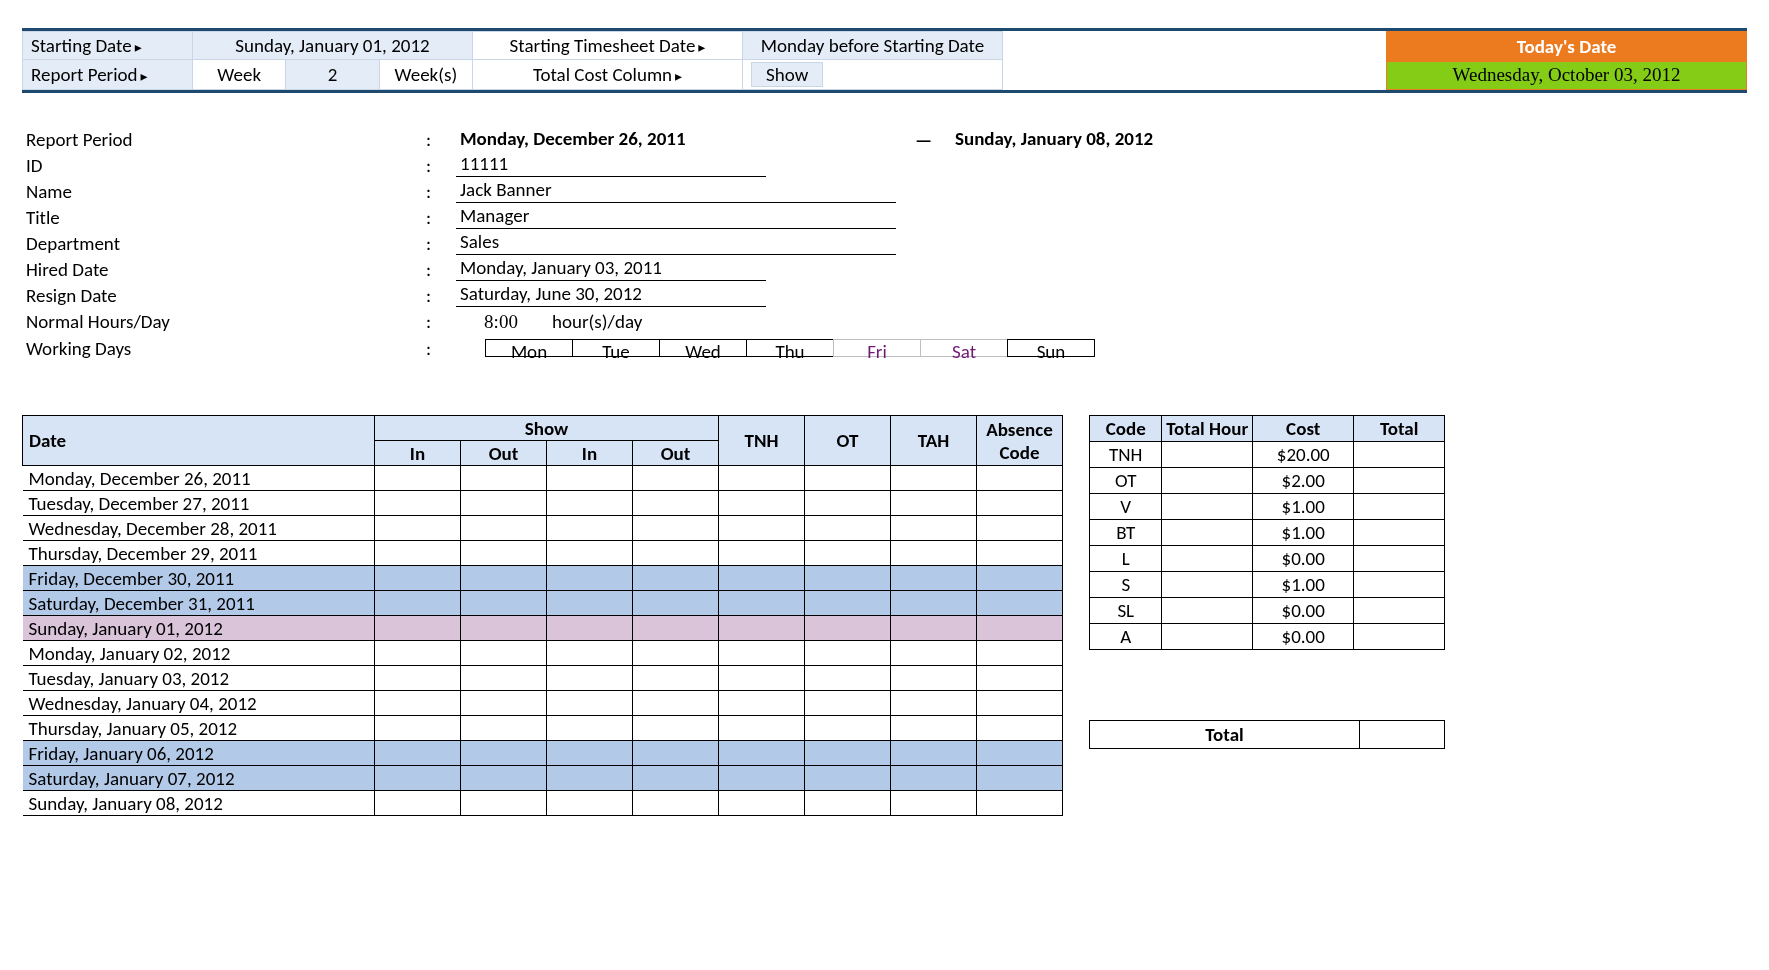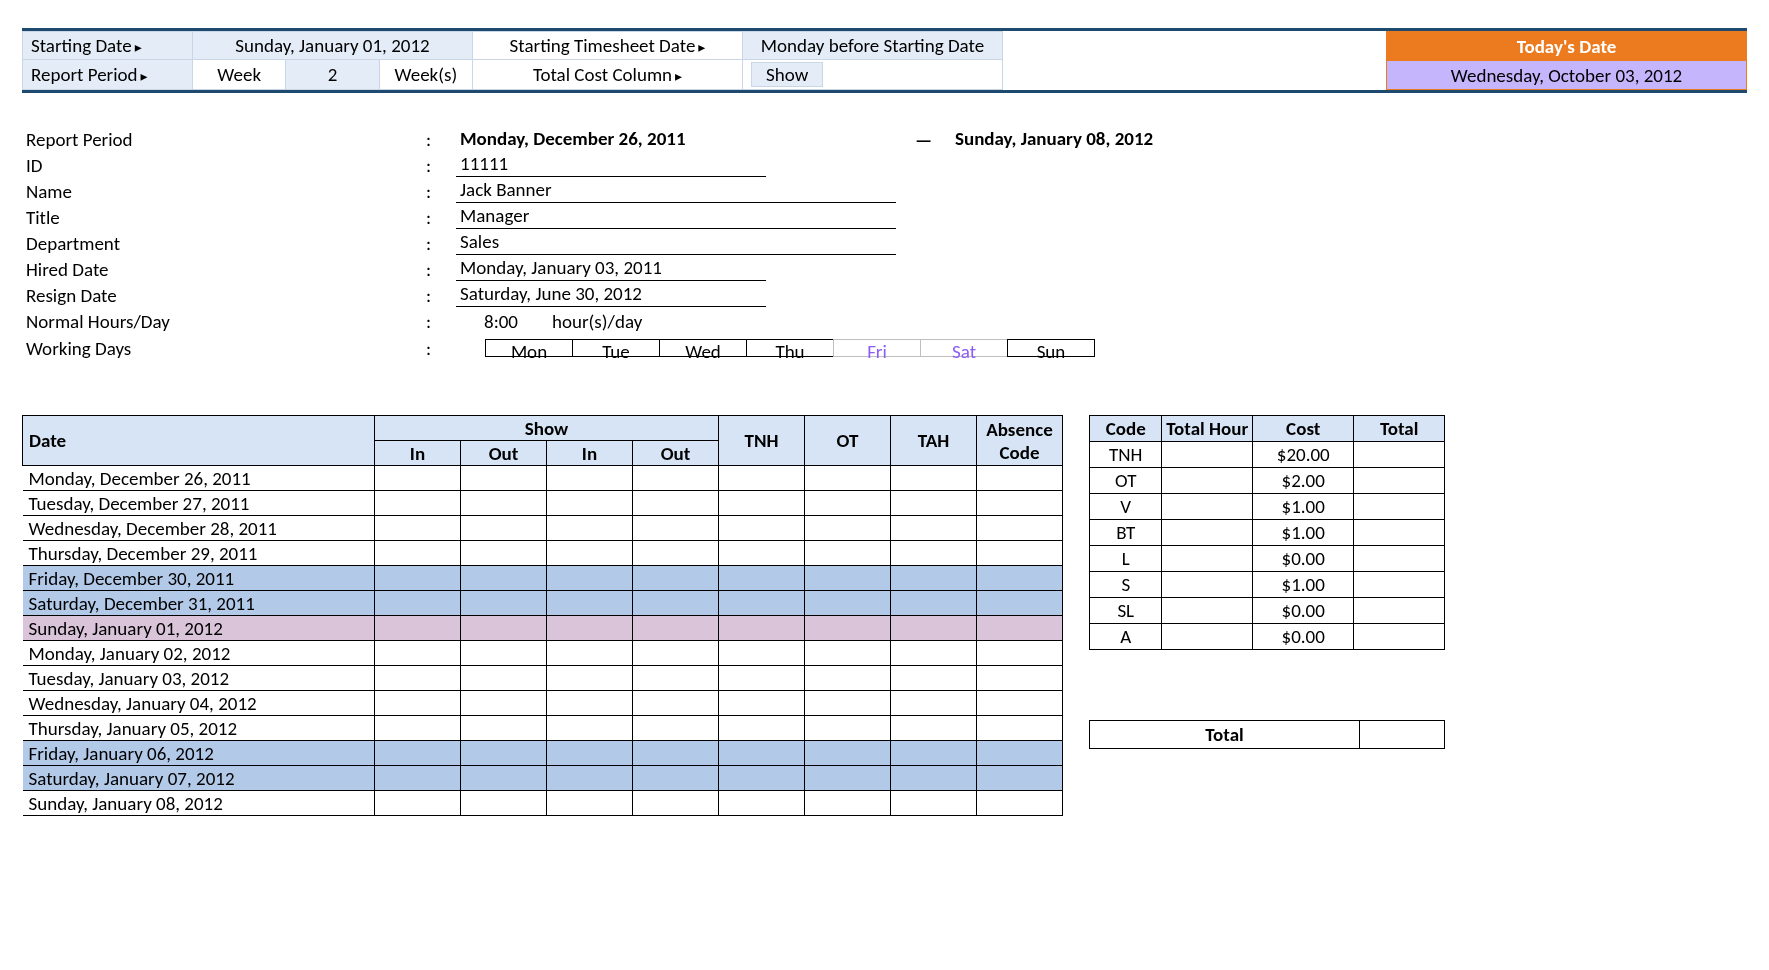--- a/index.html
+++ b/index.html
@@ -36,41 +36,41 @@
     border-collapse: collapse;
   }
   .top-right td {
     border:1px solid #ec7a1f;
     padding:2px 8px;
     height:26px;
     text-align:center;
     width:360px;
   }
   .top-right .hdr { background:#ec7a1f; color:#fff; font-weight:bold;}
-  .top-right .val { background:#c4b5fd; color:#000;}
+  .top-right .val { background:#84cc16; color:#000;font-family:Liberation Serif, serif;}
   .info {
     margin-top: 32px;
     margin-left: 4px;
   }
   .info-row {
     display:flex;
     align-items:flex-end;
     height:26px;
   }
   .info-lbl { width: 400px; }
   .colon { width: 30px; }
   .info-val { border-bottom:1px solid #000; min-width:440px; padding:0 4px 1px 4px; }
   .info-val.b { font-weight:bold; }
   .dash { width:55px; text-align:center; font-weight:bold;}
   .info-val2 { font-weight:bold; padding:0 4px 1px 4px;}
-  .nh-hours { width:90px; text-align:center;}
+  .nh-hours { width:90px; text-align:center;font-family:Liberation Serif, serif;}
   .nh-unit { padding-left:6px; }
   .wd-row { display:flex; align-items:center; height:30px;}
   .wd-cell { width:88px; height:18px; border:1px solid #000; text-align:center; line-height:24px; margin-left:-1px;}
-  .wd-off { color:#8b5cf6; border-color:#bfbfbf;}
+  .wd-off { color:#701a75; border-color:#bfbfbf;}
   .tables-wrap { display:flex; margin-top:52px; gap:26px; align-items:flex-start;}
   .ts { border-collapse:collapse; }
   .ts th, .ts td { border:1px solid #000; height:25px; padding:0 6px; }
   .ts th { background:#d7e4f5; font-weight:bold; text-align:center;}
   .ts .date-col { width:352px; text-align:left; padding-left:6px;}
   .ts .narrow { width:86px; text-align:center;}
   .ts td.date-col { border-left:none;}
   .ts .rfri { background:#b3c9e8; }
   .ts .rsat { background:#b3c9e8; }
   .ts .rsun { background:#d9c4da; }

